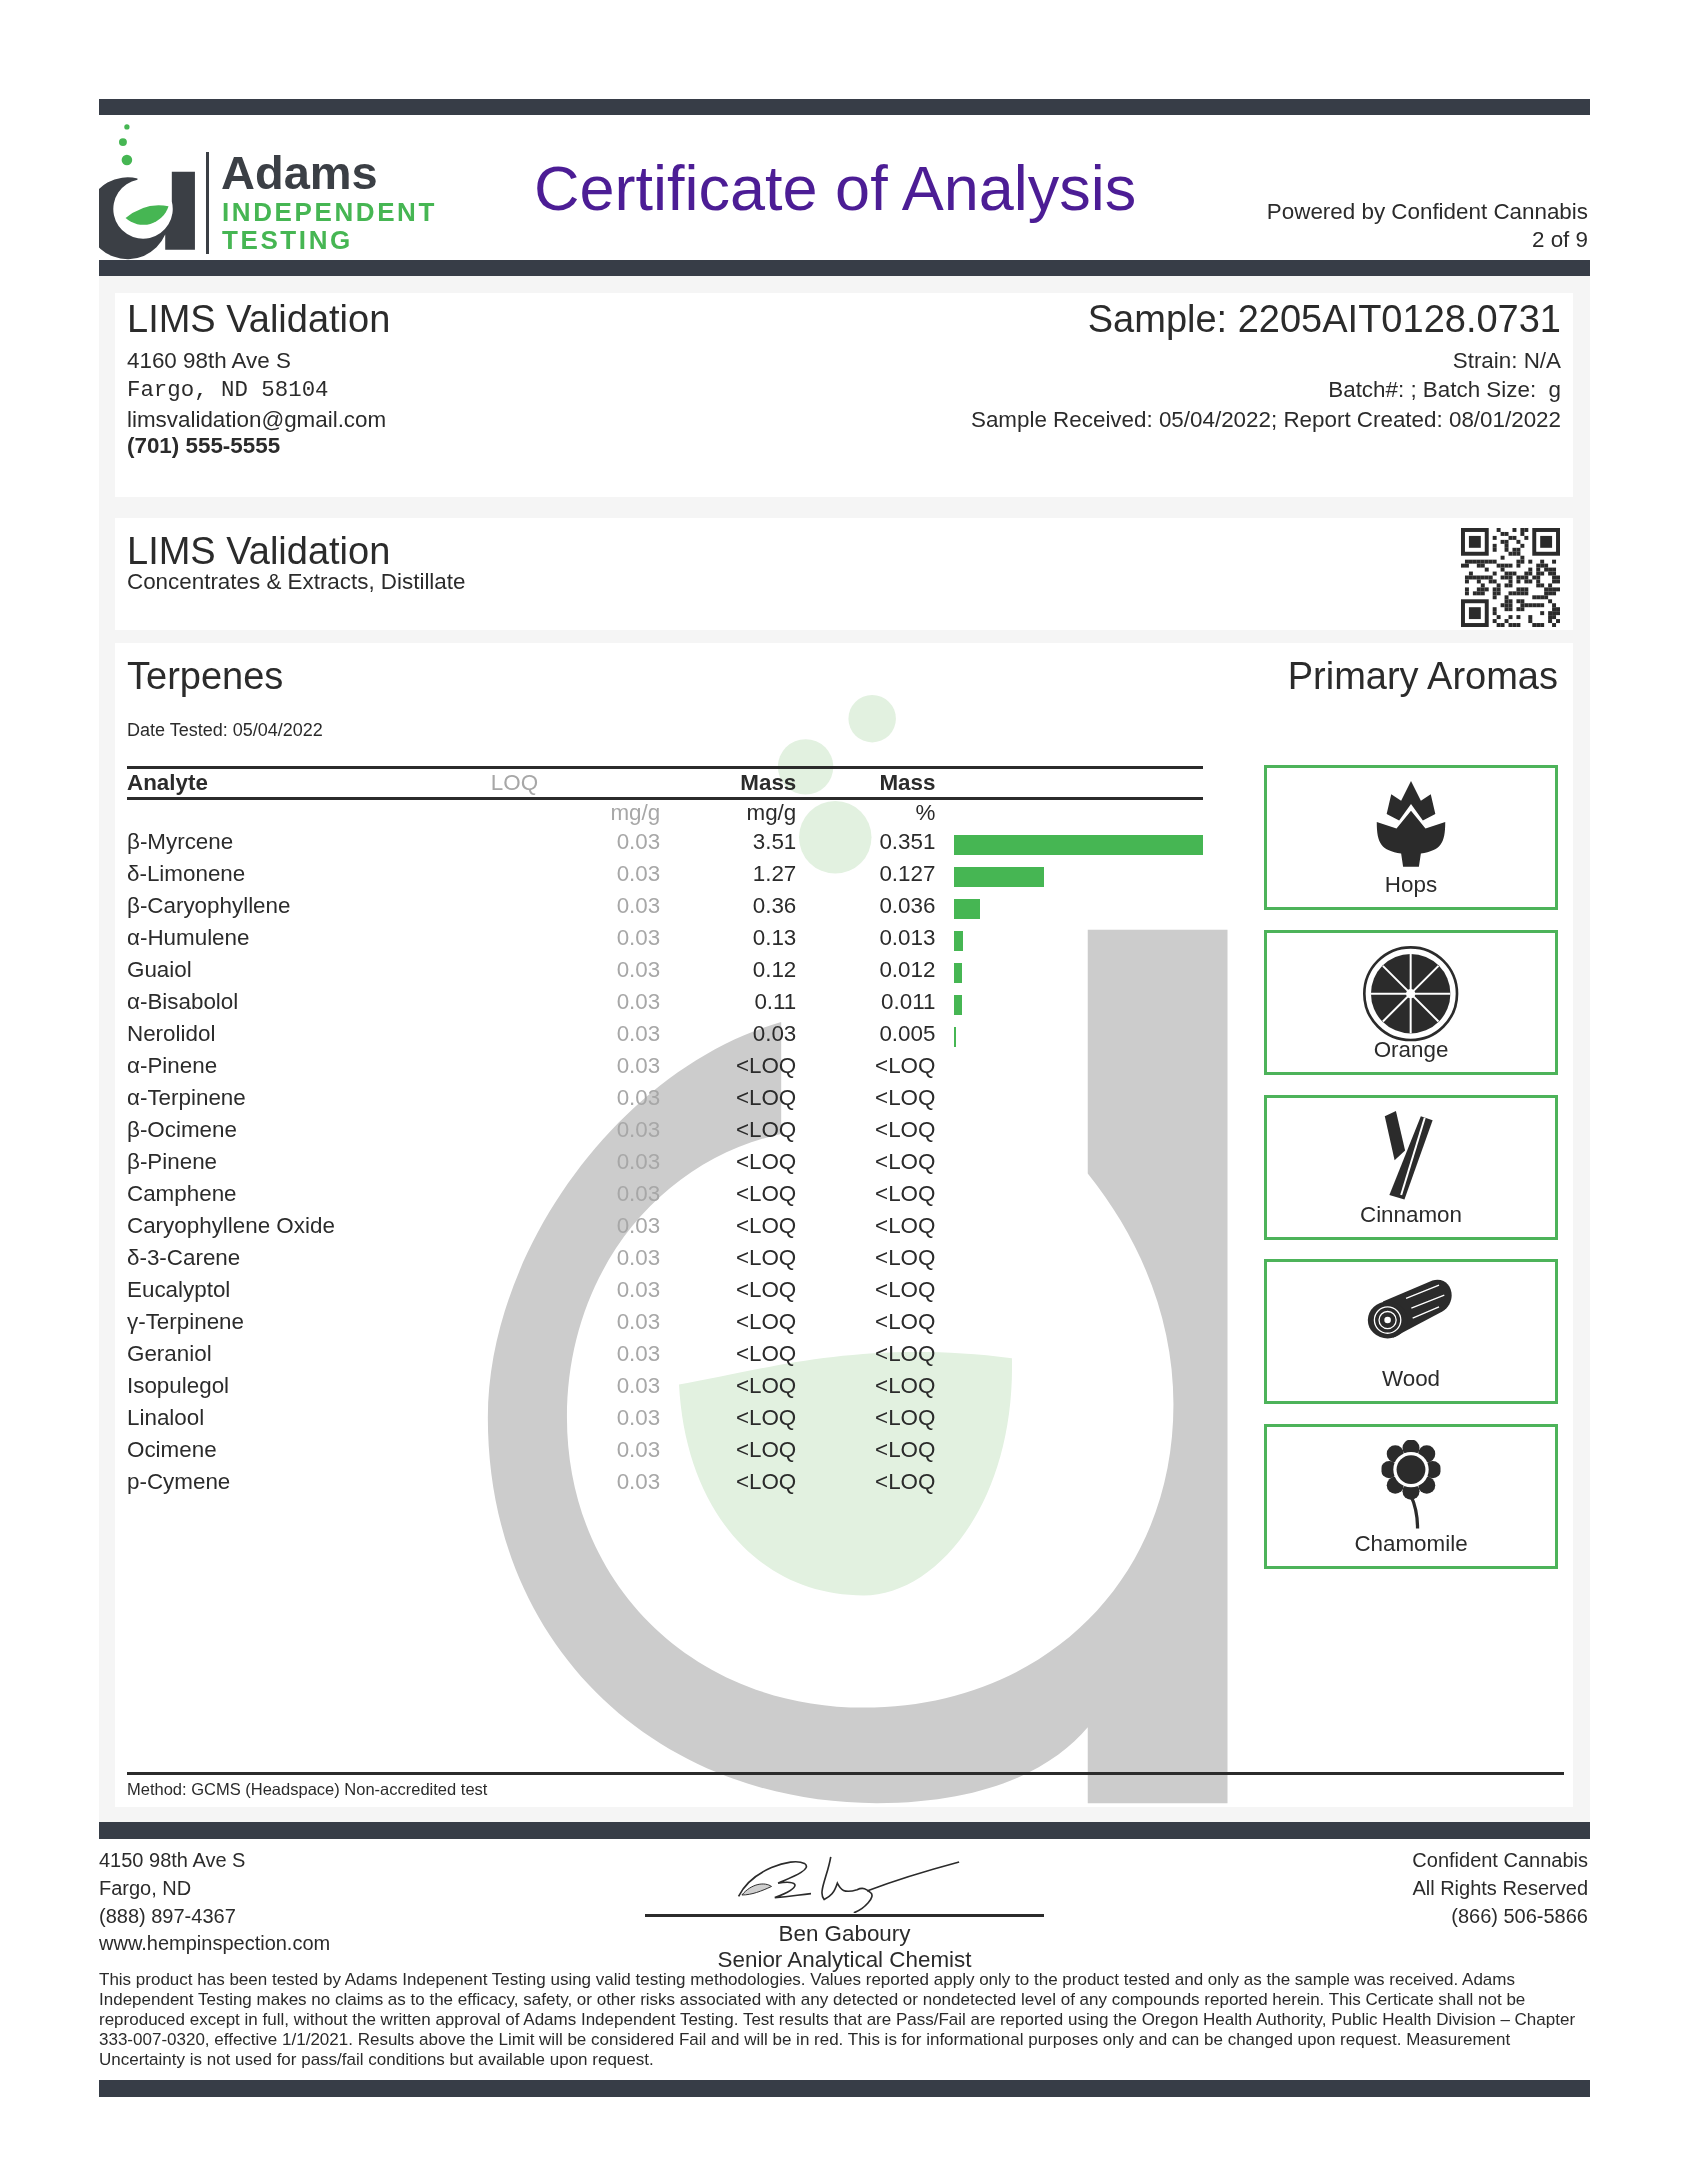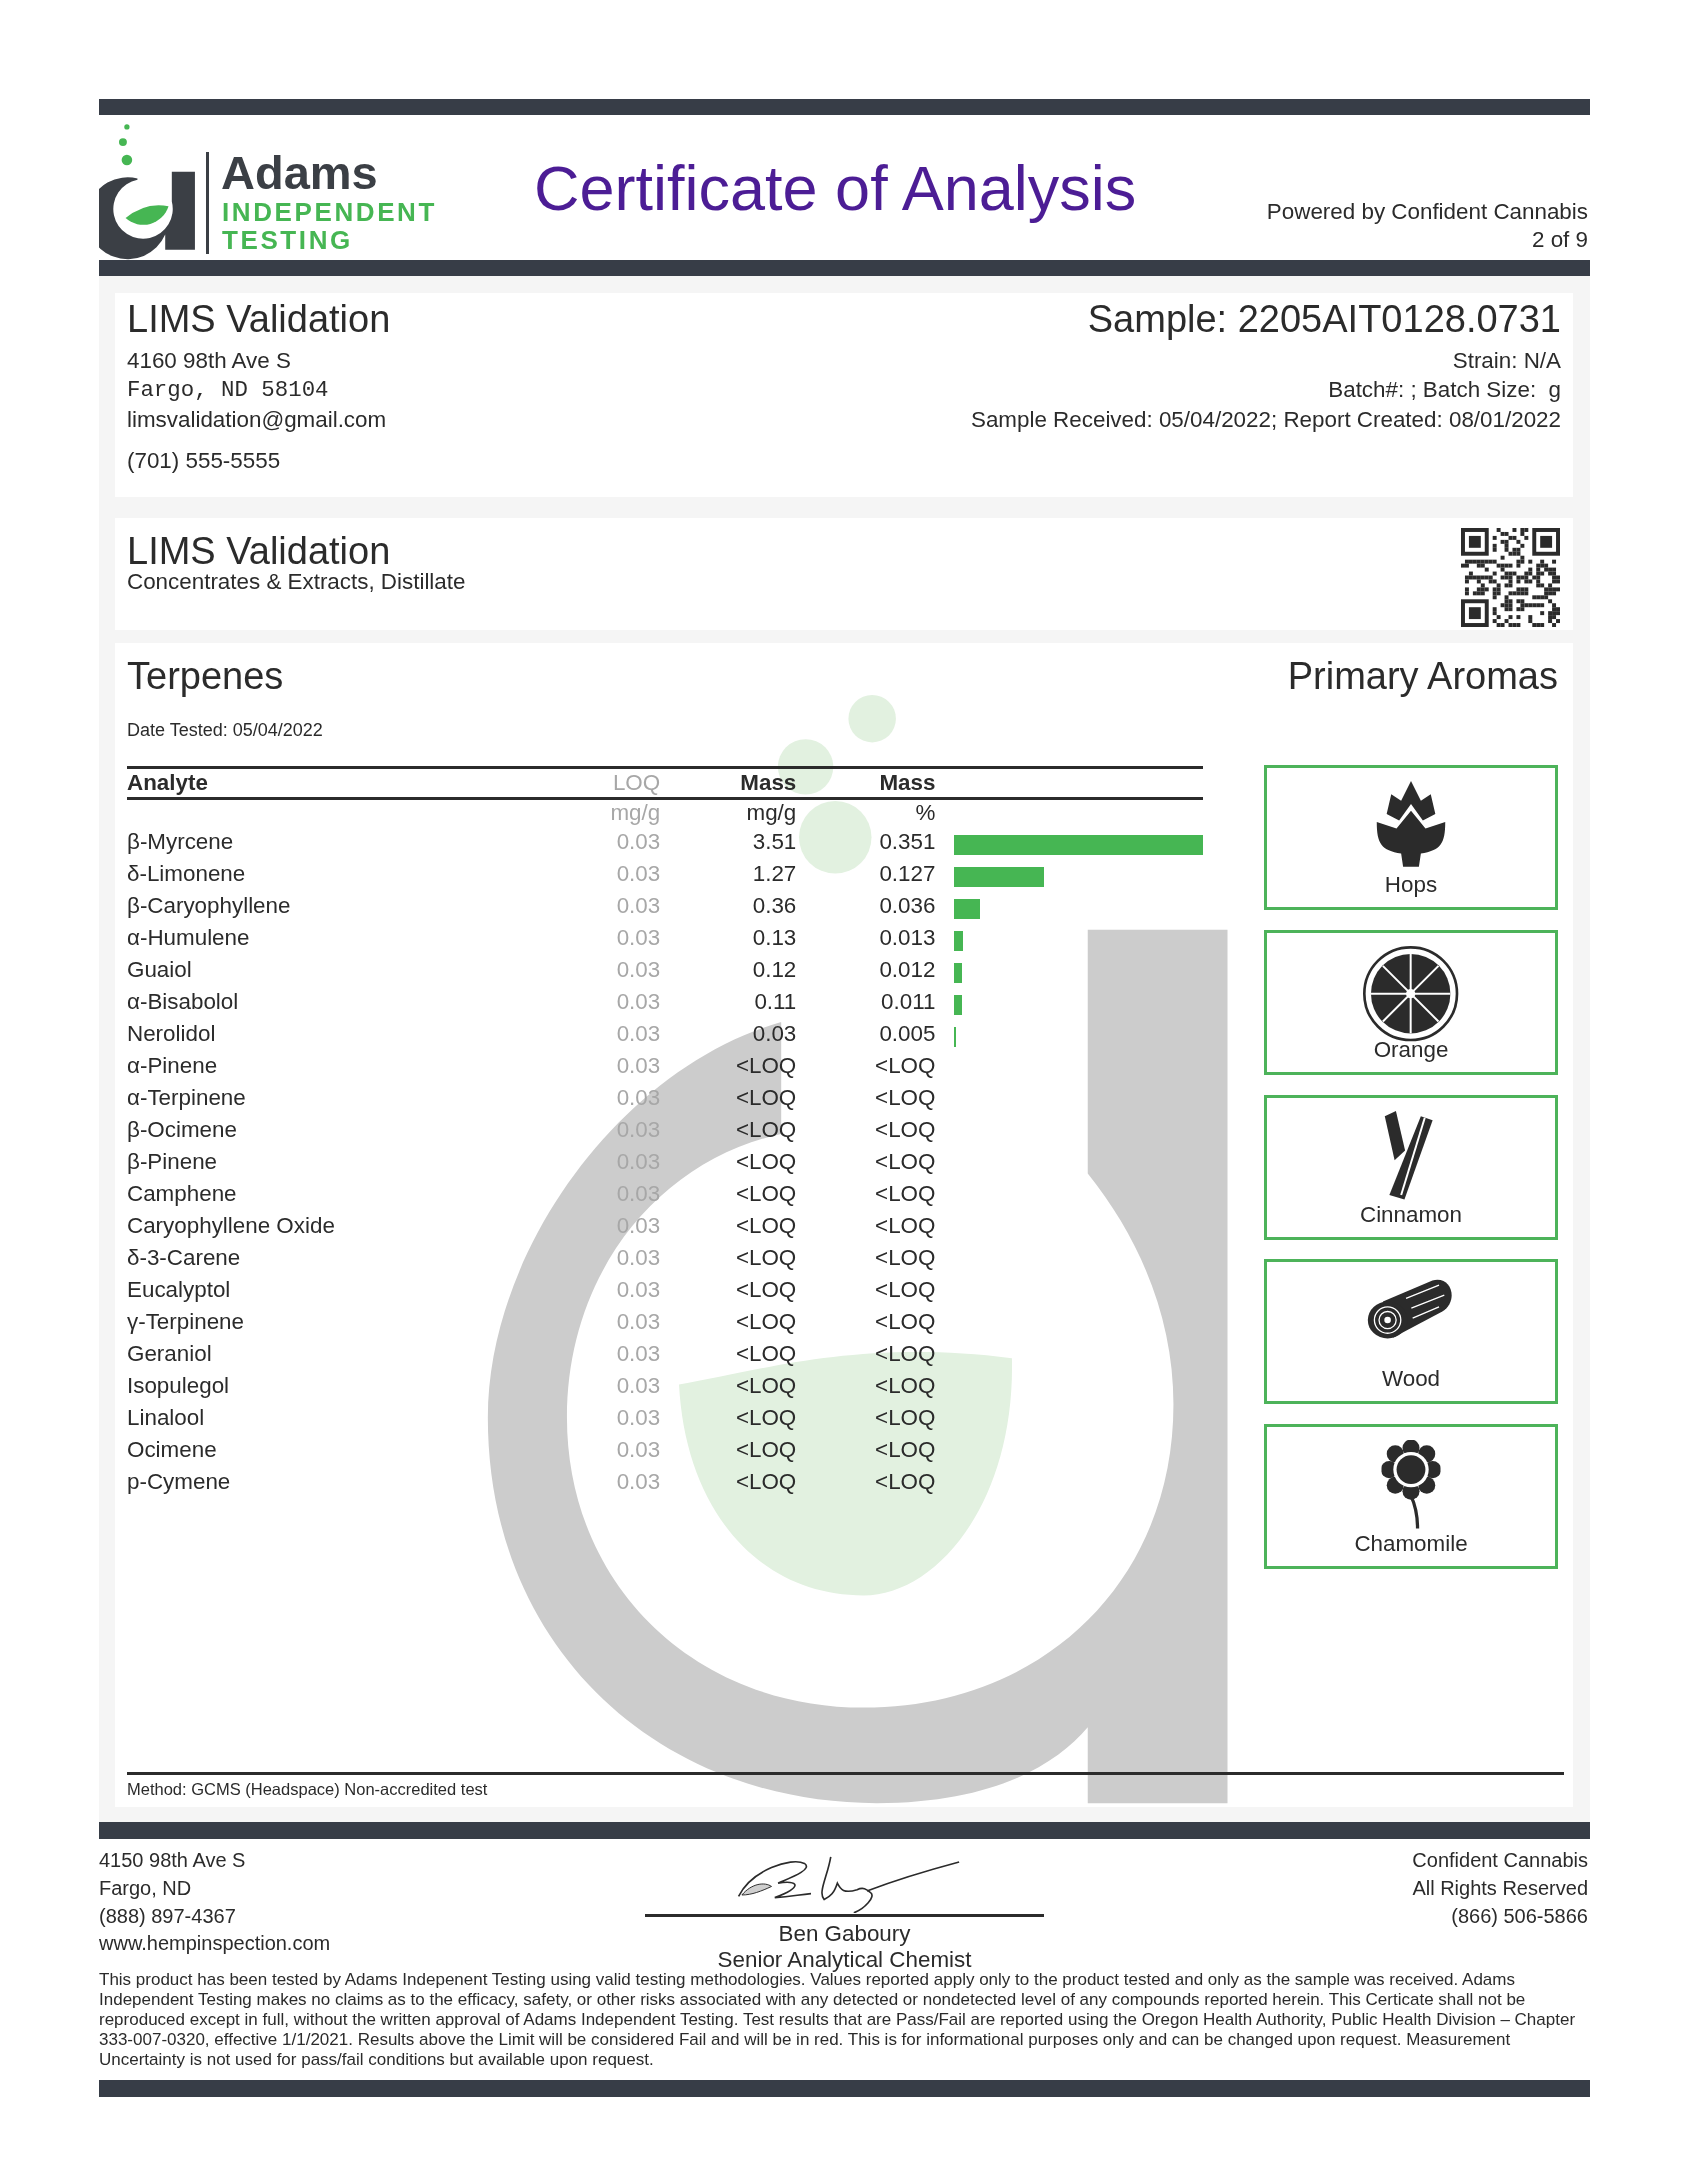--- a/index.html
+++ b/index.html
@@ -56,21 +56,21 @@
 
 <div class="bar" style="top:260px;height:16px;"></div>
 
 <div class="frame"></div>
 
 <div class="card" style="top:293px;height:204px;">
   <div class="abs" style="left:12px;top:0px;font-size:38px;line-height:53px;">LIMS Validation</div>
   <div class="abs t38" style="left:12px;top:53px;">4160 98th Ave S</div>
   <div class="abs t38" style="left:12px;top:82px;font-family:Liberation Mono, monospace;">Fargo, ND 58104</div>
   <div class="abs t38" style="left:12px;top:112px;">limsvalidation@gmail.com</div>
-  <div class="abs t38" style="left:12px;top:153px;">(701) 555-5555</div>
+  <div class="abs t38" style="left:12px;top:138px;font-weight:bold;">(701) 555-5555</div>
 
   <div class="abs right" style="right:12px;top:0px;font-size:38px;line-height:53px;">Sample: 2205AIT0128.0731</div>
   <div class="abs right t38" style="right:12px;top:53px;">Strain: N/A</div>
   <div class="abs right t38" style="right:12px;top:82px;white-space:pre;">Batch#: ; Batch Size:  g</div>
   <div class="abs right t38" style="right:12px;top:112px;">Sample Received: 05/04/2022; Report Created: 08/01/2022</div>
 </div>
 
 <div class="card" style="top:518px;height:112px;">
   <div class="abs" style="left:12px;top:6.6px;font-size:38px;line-height:53px;">LIMS Validation</div>
   <div class="abs t38" style="left:12px;top:49px;">Concentrates &amp; Extracts, Distillate</div>
@@ -281,21 +281,21 @@
   <path d="M1030 2100 C 1150 2080 1300 2030 1535 2060 C 1540 2280 1420 2420 1310 2420 C 1150 2420 1040 2290 1030 2100 Z" fill="#e2f1e0"></path>
 </svg>
 
 <div class="abs" style="left:127px;top:650px;font-size:38px;line-height:53px;">Terpenes</div>
 <div class="abs" style="left:127px;top:719px;font-size:18px;line-height:22.4px;">Date Tested: 05/04/2022</div>
 
 <table class="terp">
   <thead>
     <tr class="hdr">
       <th class="col-name">Analyte</th>
-      <th class="col-loq" style="text-align:right;font-weight:normal;color:#a7a7a7;">LOQ</th>
+      <th class="col-loq" style="font-weight:normal;color:#a7a7a7;">LOQ</th>
       <th class="col-mass" style="text-align:right;">Mass</th>
       <th class="col-pct" style="text-align:right;">Mass</th>
       <th class="col-bar"></th>
     </tr>
   </thead>
   <tbody id="terp-body">
     <tr class="units">
       <td class="col-name"></td>
       <td class="col-loq">mg/g</td>
       <td class="col-mass">mg/g</td>

